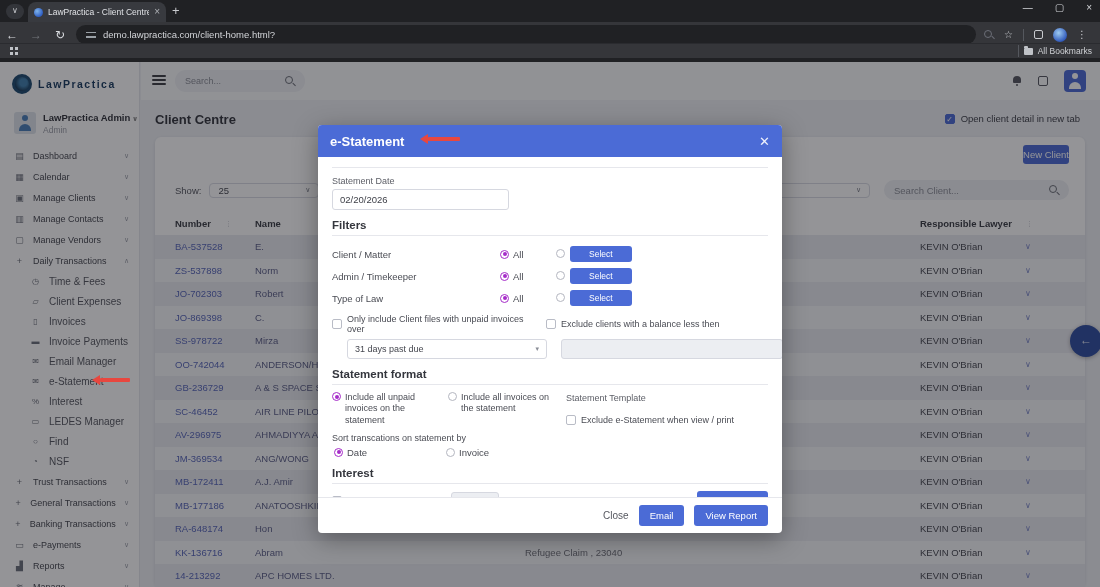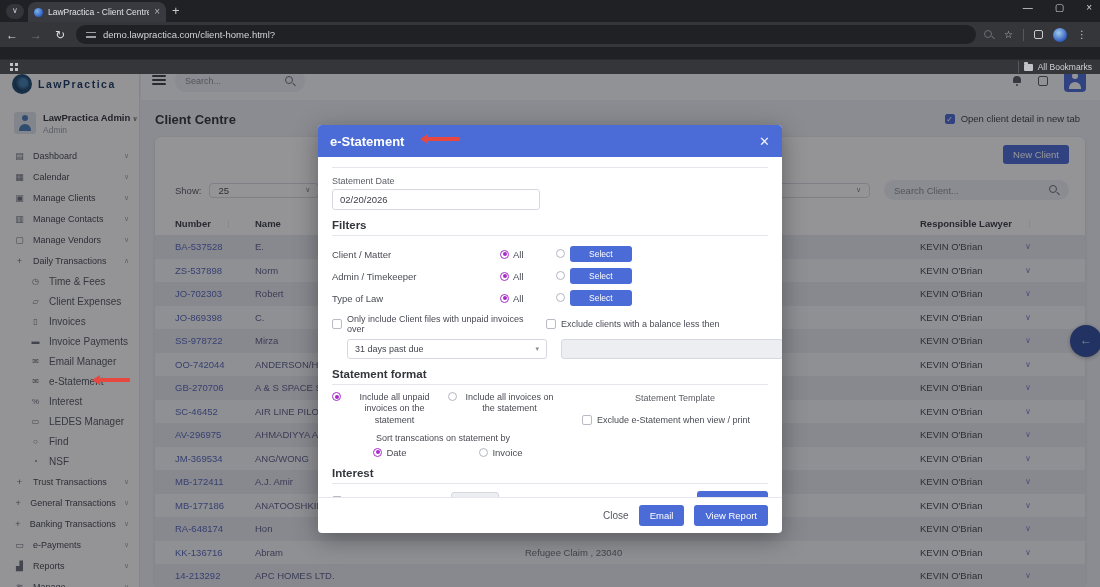--- a/index.html
+++ b/index.html
@@ -23,21 +23,21 @@
   .site-ic { width:10px; height:8px; position:relative; }
   .site-ic::before,.site-ic::after { content:""; position:absolute; left:0; height:1.5px; background:#9aa0a6; width:10px; }
   .site-ic::before { top:1px; } .site-ic::after { bottom:1px; }
   .url-text { color:#d3d5d9; font-size:9.5px; }
   .tb-right { display:flex; align-items:center; gap:10px; margin-left:8px; color:#c8cace; }
   .divider-v { width:1px; height:12px; background:#55585e; }
   .star { font-size:10px; }
   .puzzle { width:9px; height:9px; border:1.4px solid #c8cace; border-radius:2px; }
   .profile-ball { width:14px; height:14px; border-radius:50%; background:radial-gradient(circle at 40% 35%, #9ecbf0, #2b54b8 75%); }
   .kebab { font-size:10px; }
-  .bookmarksbar { position:absolute; top:59px; left:0; right:0; height:15px; background:#35363a; border-top:1px solid #2a2b2f; display:flex; align-items:center; padding:0 8px; }
+  .bookmarksbar { position:absolute; top:43px; left:0; right:0; height:15px; background:#35363a; border-top:1px solid #2a2b2f; display:flex; align-items:center; padding:0 8px; }
   .grid4 { width:3px; height:3px; background:#bfc2c7; box-shadow:5px 0 #bfc2c7, 0 5px #bfc2c7, 5px 5px #bfc2c7; margin:-3px 6px 3px 2px; }
   .bm-right { margin-left:auto; display:flex; align-items:center; gap:5px; }
   .folder { width:9px; height:7px; background:#bfc2c7; border-radius:1px; position:relative; }
   .folder::before { content:""; position:absolute; top:-2px; left:0; width:4px; height:2px; background:#bfc2c7; border-radius:1px 1px 0 0; }
   .bm-label { color:#cfd1d5; font-size:8.5px; }
 
   
   .app { position:absolute; top:62px; left:0; width:1100px; height:525px; background:#eef0f4; }
 
   
@@ -80,21 +80,21 @@
 
   
   .page-title { position:absolute; left:155px; top:50px; font-size:13px; font-weight:bold; color:#32343b; }
   .open-detail { position:absolute; right:20px; top:51px; display:flex; align-items:center; gap:6px; }
   .cb { width:10px; height:10px; border:1px solid #b9bcc6; border-radius:2px; background:#fff; flex:0 0 auto; }
   .cb.checked { background:#4b6bd6; border-color:#4b6bd6; color:#fff; font-size:8px; line-height:10px; text-align:center; }
   .open-detail .lbl { font-size:9.5px; color:#3c3e46; }
 
   
   .card { position:absolute; left:155px; top:75px; width:930px; height:450px; background:#fff; border-radius:6px; box-shadow:0 1px 3px rgba(40,40,60,.12); }
-  .new-client { position:absolute; right:16px; top:8px; background:#4b6bd6; color:#fff; font-size:9.5px; padding:4px 10px; border-radius:3px; border:none; }
+  .new-client { position:absolute; right:16px; top:8px; background:#4b6bd6; color:#fff; font-size:9.5px; padding:4px 0; border-radius:3px; border:none; }
   .controls { position:absolute; left:20px; right:16px; top:42px; height:22px; display:flex; align-items:center; }
   .ctl-label { font-size:9.5px; color:#55575f; margin-right:8px; }
   .select { height:15px; border:1px solid #d9dbe3; border-radius:4px; background:#fff; display:flex; align-items:center; padding:0 8px; font-size:9.5px; color:#45474f; }
   .select .chev { margin-left:auto; font-size:7px; color:#7b7e88; padding-left:10px; }
   .sel-show { width:110px; }
   .sel-status { width:120px; }
   .search-client { margin-left:14px; width:185px; height:20px; background:#eef0f4; border-radius:11px; display:flex; align-items:center; padding:0 10px; }
   .search-client .ph { flex:1; font-size:9.5px; color:#8b8e97; }
   .spacer { flex:1; }
   .thead { position:absolute; left:0; right:0; top:75px; height:23px; display:grid; grid-template-columns:20px 80px 270px 395px 105px 1fr; align-items:center; font-size:9.5px; font-weight:bold; color:#3a3c44; }
@@ -116,35 +116,35 @@
   .overlay { position:absolute; inset:0; background:rgba(17,18,24,0.45); z-index:10; }
 
   
   .modal { position:absolute; left:318px; top:63px; width:464px; height:408px; background:#fff; border-radius:4px; z-index:20; box-shadow:0 6px 24px rgba(0,0,0,.35); display:flex; flex-direction:column; overflow:hidden; }
   .modal-header { height:32px; background:#4b6bd6; display:flex; align-items:center; padding:0 12px; flex:0 0 auto; }
   .modal-title { color:#fff; font-size:13px; font-weight:bold; }
   .modal-x { margin-left:auto; color:#eef1fb; font-size:13px; }
   .modal-body { flex:1; padding:8px 14px 2px 14px; overflow:hidden; font-size:9.5px; color:#4a4c54; }
   .m-hr { border:none; border-top:1px solid #e6e7ec; margin:2px 0 8px 0; }
   .m-label { font-size:9px; color:#5c5e66; margin-bottom:3px; }
-  .m-input { width:208px; height:21px; border:1px solid #d6d8e0; border-radius:3px; font-size:9.5px; color:#3c3e46; padding:0 7px; font-family:inherit; background:#fff; }
+  .m-input { width:177px; height:21px; border:1px solid #d6d8e0; border-radius:3px; font-size:9.5px; color:#3c3e46; padding:0 7px; font-family:inherit; background:#fff; }
   .m-section { font-size:11.5px; font-weight:bold; color:#34363d; border-bottom:1px solid #e6e7ec; padding-bottom:4px; margin:9px 0 7px 0; }
   .f-row { display:grid; grid-template-columns:168px 56px auto; align-items:center; height:22px; }
   .radio { display:inline-block; width:9px; height:9px; border:1.2px solid #b4b6c0; border-radius:50%; background:#fff; vertical-align:-1px; flex:0 0 auto; }
   .radio.sel { border-color:#a62cc9; position:relative; }
   .radio.sel::after { content:""; position:absolute; inset:1.5px; border-radius:50%; background:#a62cc9; }
   .rlbl { margin-left:4px; }
   .btn-blue { background:#4b6bd6; color:#fff; border:none; border-radius:3px; font-size:8.5px; font-family:inherit; }
   .sel-btn { padding:3px 19px; margin-left:5px; }
   .cb-grid { display:grid; grid-template-columns:1fr 222px; column-gap:14px; margin-top:5px; align-items:center; }
   .cb-line { display:flex; align-items:center; gap:5px; font-size:9px; }
   .dd { height:20px; border:1px solid #d6d8e0; border-radius:3px; background:#fff; display:flex; align-items:center; padding:0 7px; font-size:9px; color:#45474f; margin-top:5px; }
   .dd .chev { margin-left:auto; font-size:7px; color:#8a8d96; }
   .gray-input { height:20px; background:#eceef2; border:1px solid #d6d8e0; border-radius:3px; margin-top:5px; }
-  .fmt-grid { display:grid; grid-template-columns:222px 1fr; column-gap:28px;text-align:center; }
+  .fmt-grid { display:grid; grid-template-columns:222px 1fr; column-gap:12px; }
   .fmt-radios { display:grid; grid-template-columns:112px 110px; column-gap:4px; }
   .fmt-opt { display:flex; gap:4px; font-size:9px; line-height:1.25; }
   .sort-label { margin-top:7px; font-size:9px; }
   .sort-row { display:grid; grid-template-columns:112px 110px; margin-top:4px; padding-left:2px; }
   .tpl-col .m-label { margin-top:1px; }
   .tpl-dd { width:100%; margin-top:2px; height:22px; }
   .excl-cb { margin-top:12px; }
   .int-row { display:flex; align-items:center; gap:6px; margin-top:3px; }
   .rate-input { width:48px; height:18px; background:#eceef2; border:1px solid #d6d8e0; border-radius:3px; font-size:9px; color:#3c3e46; text-align:center; font-family:inherit; }
   .post-btn { margin-left:auto; padding:5px 10px; font-weight:bold; }
@@ -423,21 +423,21 @@
         <div class="trow">
           <span></span>
           <span class="td-number">OO-742044</span>
           <span class="td-name">ANDERSON/HUTC</span>
           <span class="td-detail"></span>
           <span class="td-lawyer">KEVIN O'Brian</span>
           <span class="td-chev">∨</span>
         </div>
         <div class="trow">
           <span></span>
-          <span class="td-number">GB-270706</span>
+          <span class="td-number">GB-236729</span>
           <span class="td-name">A &amp; S SPACE SAVI</span>
           <span class="td-detail"></span>
           <span class="td-lawyer">KEVIN O'Brian</span>
           <span class="td-chev">∨</span>
         </div>
         <div class="trow">
           <span></span>
           <span class="td-number">SC-46452</span>
           <span class="td-name">AIR LINE PILOTS A</span>
           <span class="td-detail"></span>

